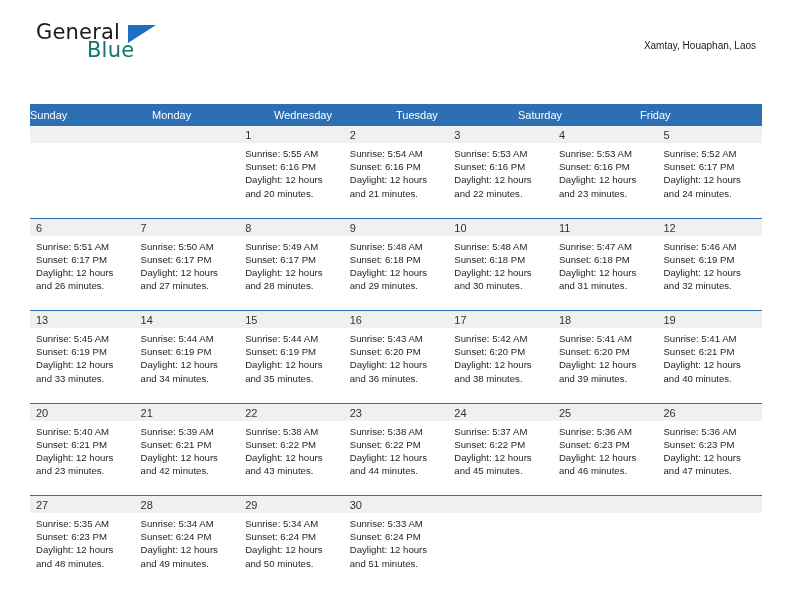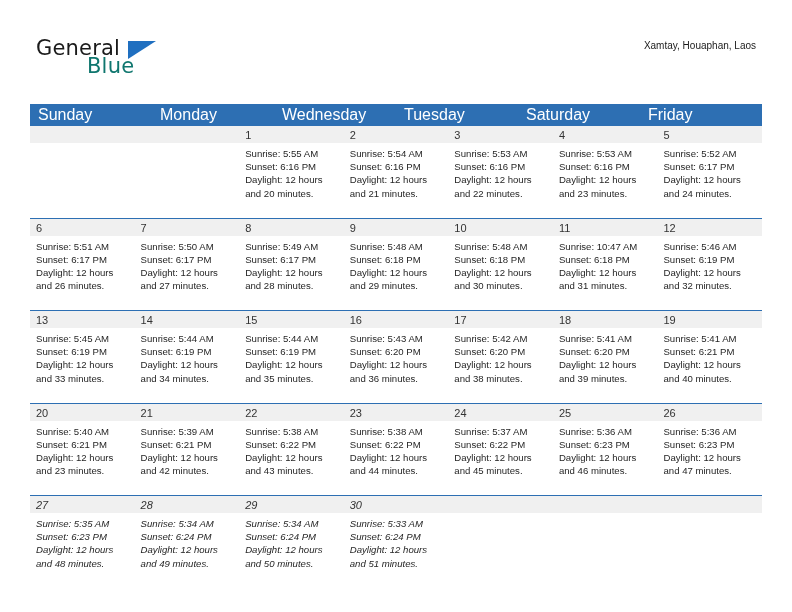--- a/index.html
+++ b/index.html
@@ -25,21 +25,21 @@
   .topbar {
     position: absolute;
     left: 0;
     top: 0;
     width: 792px;
     height: 100px;
   }
   .brand {
     position: absolute;
     left: 36px;
-    top: 36px;
+    top: 20px;
     width: 200px;
     height: 46px;
   }
   .brand-general {
     position: absolute;
     left: 0;
     top: 0;
     font-size: 21px;
     letter-spacing: 0.2px;
     color: #1a1a1a;
@@ -96,37 +96,36 @@
     width: 732px;
   }
   .weekday-header {
     display: flex;
     background: #2d6fb3;
     height: 22px;
   }
   .weekday-cell {
     flex: 1 1 0;
     box-sizing: border-box;
-    padding: 3px 0 0 8px;
-    font-size: 16px;
+    padding: 3px 0 0 0;
+    font-size: 11px;
     color: #ffffff;
     line-height: 16px;
     white-space: nowrap;
     overflow: hidden;
   }
 
   .week-row {
     display: flex;
     border-bottom: 1.5px solid #2d6fb3;
     height: 92.5px;
     box-sizing: border-box;
   }
   .week-row.last {
     border-bottom: none;
-    font-style: italic;
   }
   .day-cell {
     flex: 1 1 0;
     box-sizing: border-box;
     position: relative;
     background: #ffffff;
     overflow: hidden;
   }
   .day-number-band {
     height: 17px;
@@ -276,21 +275,21 @@
             <div class="day-details">
               <div class="detail-line">Sunrise: 5:48 AM</div>
               <div class="detail-line">Sunset: 6:18 PM</div>
               <div class="detail-line">Daylight: 12 hours</div>
               <div class="detail-line">and 30 minutes.</div>
             </div>
           </div>
           <div class="day-cell">
             <div class="day-number-band">11</div>
             <div class="day-details">
-              <div class="detail-line">Sunrise: 10:47 AM</div>
+              <div class="detail-line">Sunrise: 5:47 AM</div>
               <div class="detail-line">Sunset: 6:18 PM</div>
               <div class="detail-line">Daylight: 12 hours</div>
               <div class="detail-line">and 31 minutes.</div>
             </div>
           </div>
           <div class="day-cell">
             <div class="day-number-band">12</div>
             <div class="day-details">
               <div class="detail-line">Sunrise: 5:46 AM</div>
               <div class="detail-line">Sunset: 6:19 PM</div>

